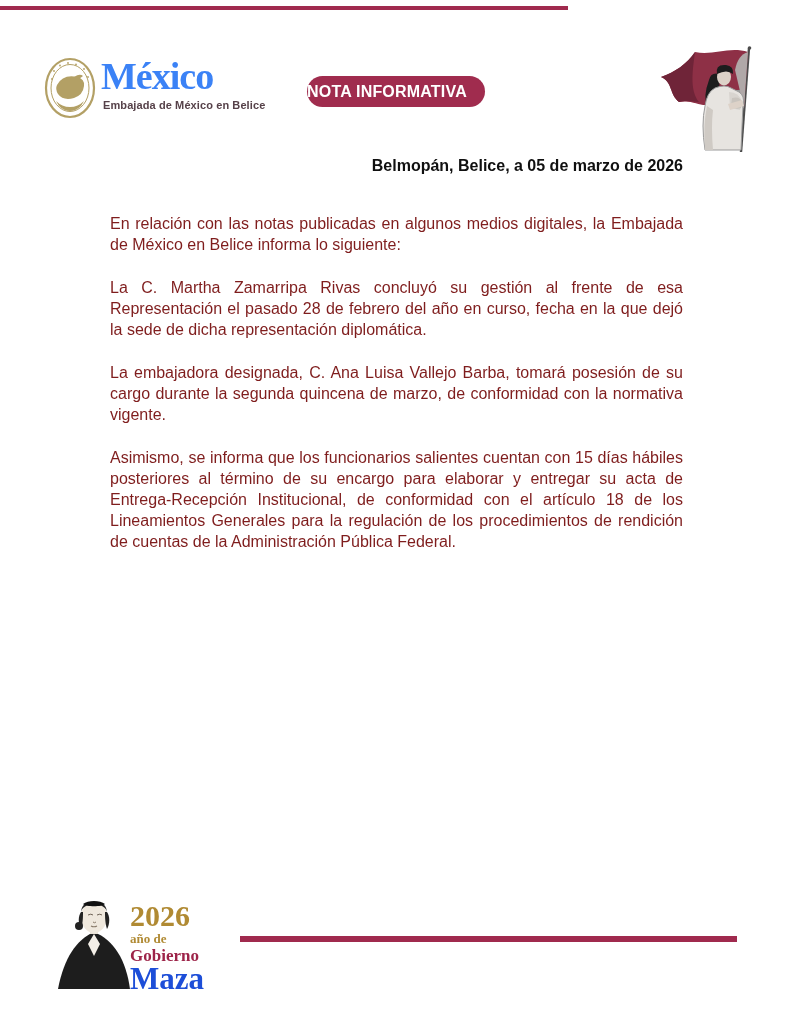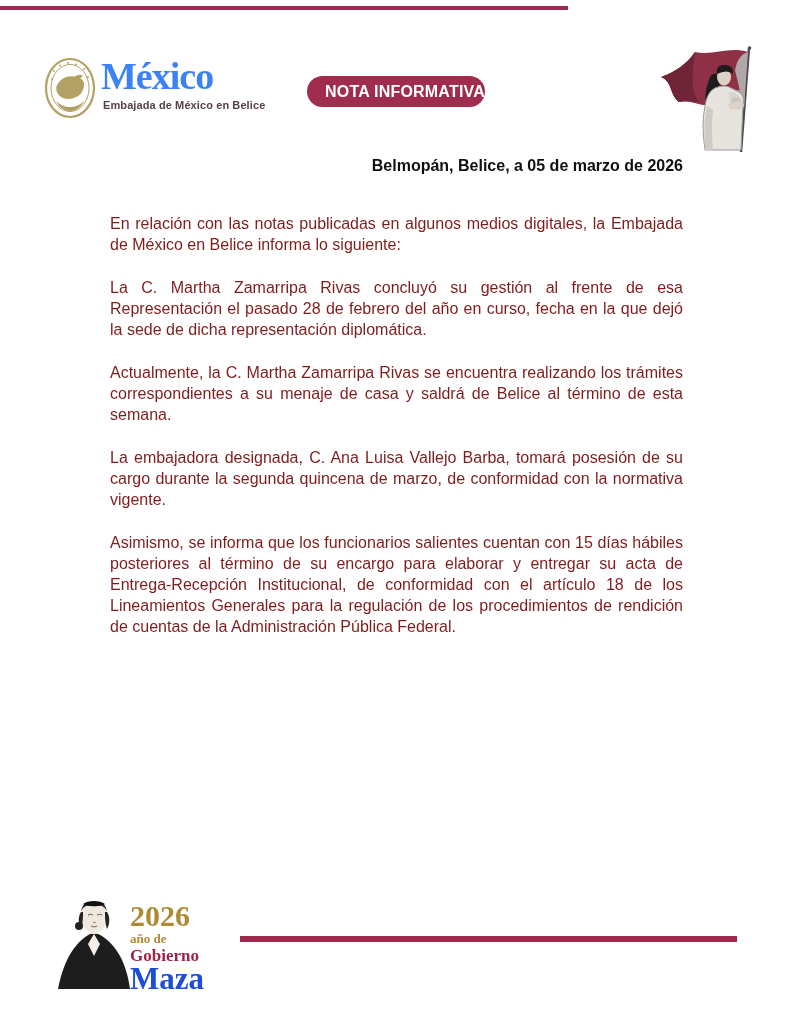--- a/index.html
+++ b/index.html
@@ -23,21 +23,21 @@
     font-weight:bold;font-size:38px;line-height:38px;
     color:#3b82f6;letter-spacing:-1px;
   }
   .embassy{
     position:absolute;left:103px;top:99px;
     font-size:11px;font-weight:bold;color:#564149;letter-spacing:.1px;
   }
   .badge{
     position:absolute;left:307px;top:76px;width:178px;height:31px;
     background:#a02c4e;border-radius:16px;
-    display:flex;align-items:center;justify-content:flex-end;
+    display:flex;align-items:center;justify-content:flex-start;
     color:#ffffff;font-weight:bold;font-size:16px;letter-spacing:.2px;
   }
   .flag-illus{position:absolute;left:649px;top:44px;}
 
   
   .dateline{
     position:absolute;left:110px;top:157px;width:573px;
     text-align:right;font-weight:bold;font-size:16px;color:#101010;
   }
   .body-text{position:absolute;left:110px;top:213px;width:573px;}
@@ -110,21 +110,20 @@
       <path d="M58 62 q-4 18 -2 44 l8 0 q-2 -24 0 -40 z" fill="#cfcac4"></path>
       <path d="M79 60 l14 -4 l2 6 l-14 4 z" fill="#ddd2c8"></path>
     </svg>
   </div>
 
   <div class="dateline">Belmopán, Belice, a 05 de marzo de 2026</div>
 
   <div class="body-text">
     <p>En relación con las notas publicadas en algunos medios digitales, la Embajada de México en Belice informa lo siguiente:</p>
     <p>La C. Martha Zamarripa Rivas concluyó su gestión al frente de esa Representación el pasado 28 de febrero del año en curso, fecha en la que dejó la sede de dicha representación diplomática.</p>
-    <p>Actualmente, la C. Martha Zamarripa Rivas se encuentra realizando los trámites correspondientes a su menaje de casa y saldrá de Belice al término de esta semana.</p>
     <p>La embajadora designada, C. Ana Luisa Vallejo Barba, tomará posesión de su cargo durante la segunda quincena de marzo, de conformidad con la normativa vigente.</p>
     <p>Asimismo, se informa que los funcionarios salientes cuentan con 15 días hábiles posteriores al término de su encargo para elaborar y entregar su acta de Entrega-Recepción Institucional, de conformidad con el artículo 18 de los Lineamientos Generales para la regulación de los procedimientos de rendición de cuentas de la Administración Pública Federal.</p>
   </div>
 
   <div class="portrait">
     <svg width="84" height="94" viewBox="0 0 84 94">
 
       <path d="M42 36 C24 44 12 62 6 93 L78 93 C74 64 62 44 42 36 Z" fill="#1d1d1d"></path>
       <path d="M42 38 L36 48 L42 60 L48 48 Z" fill="#f4efe8"></path>
 

